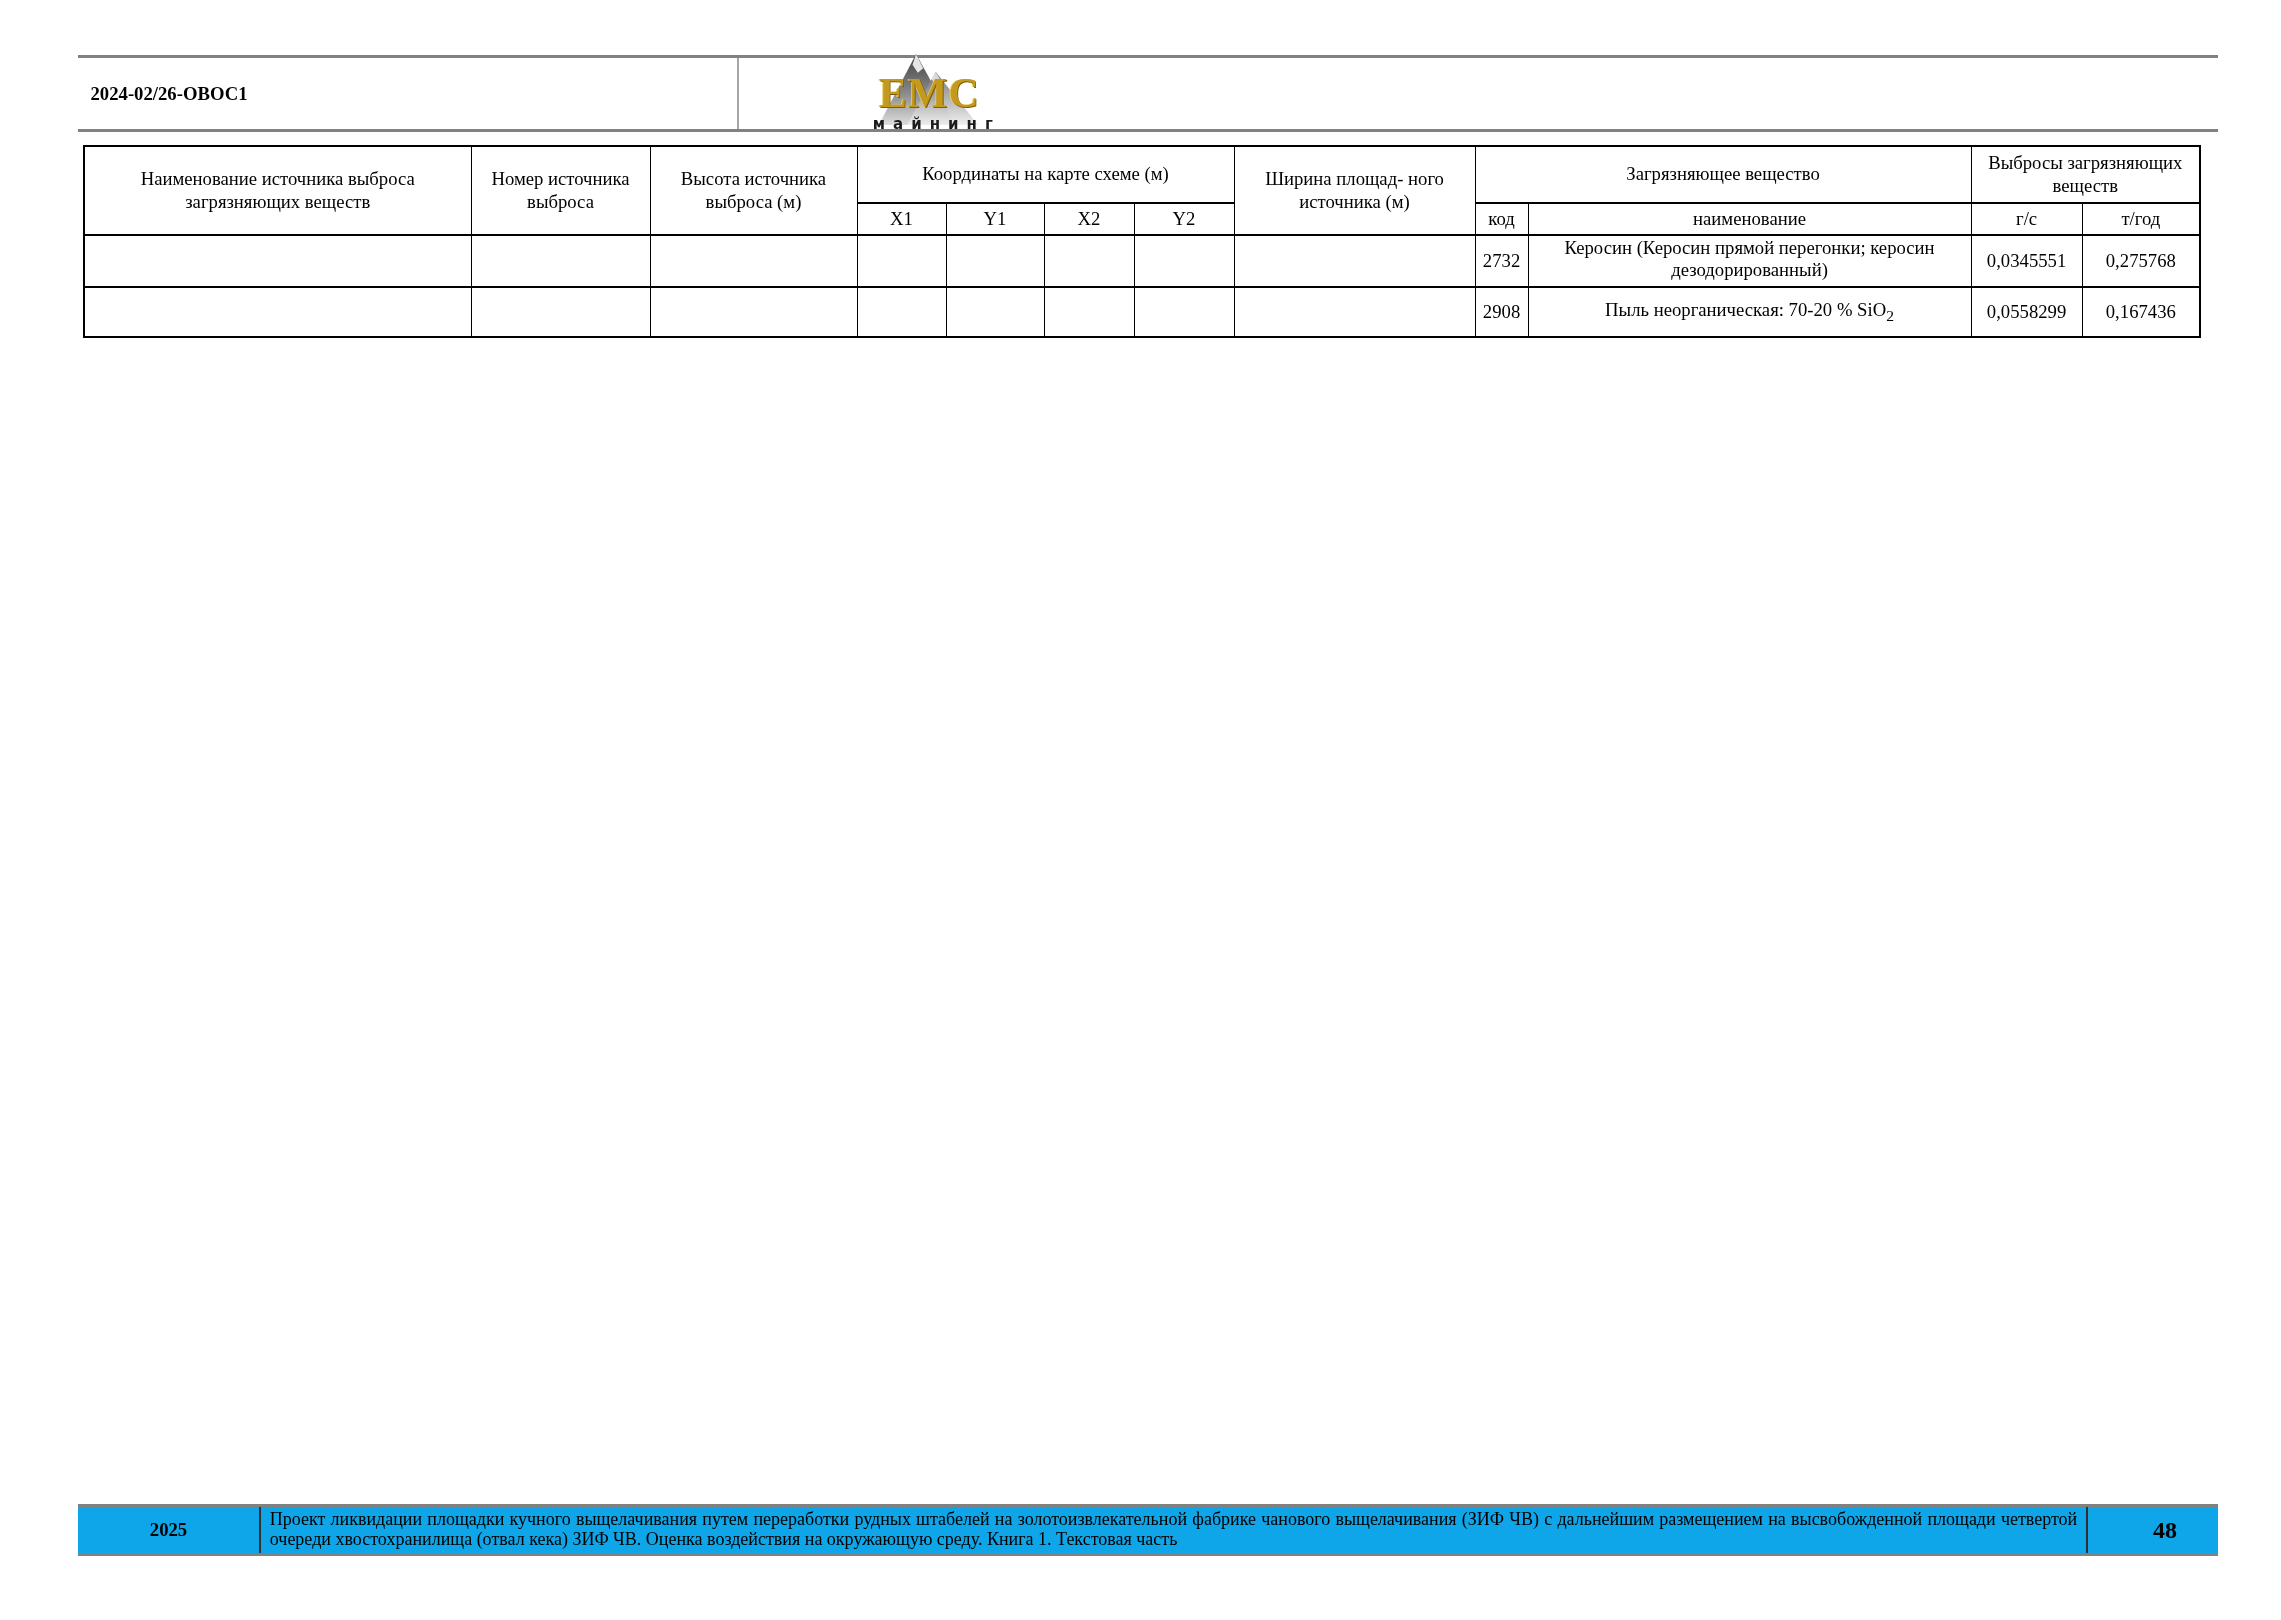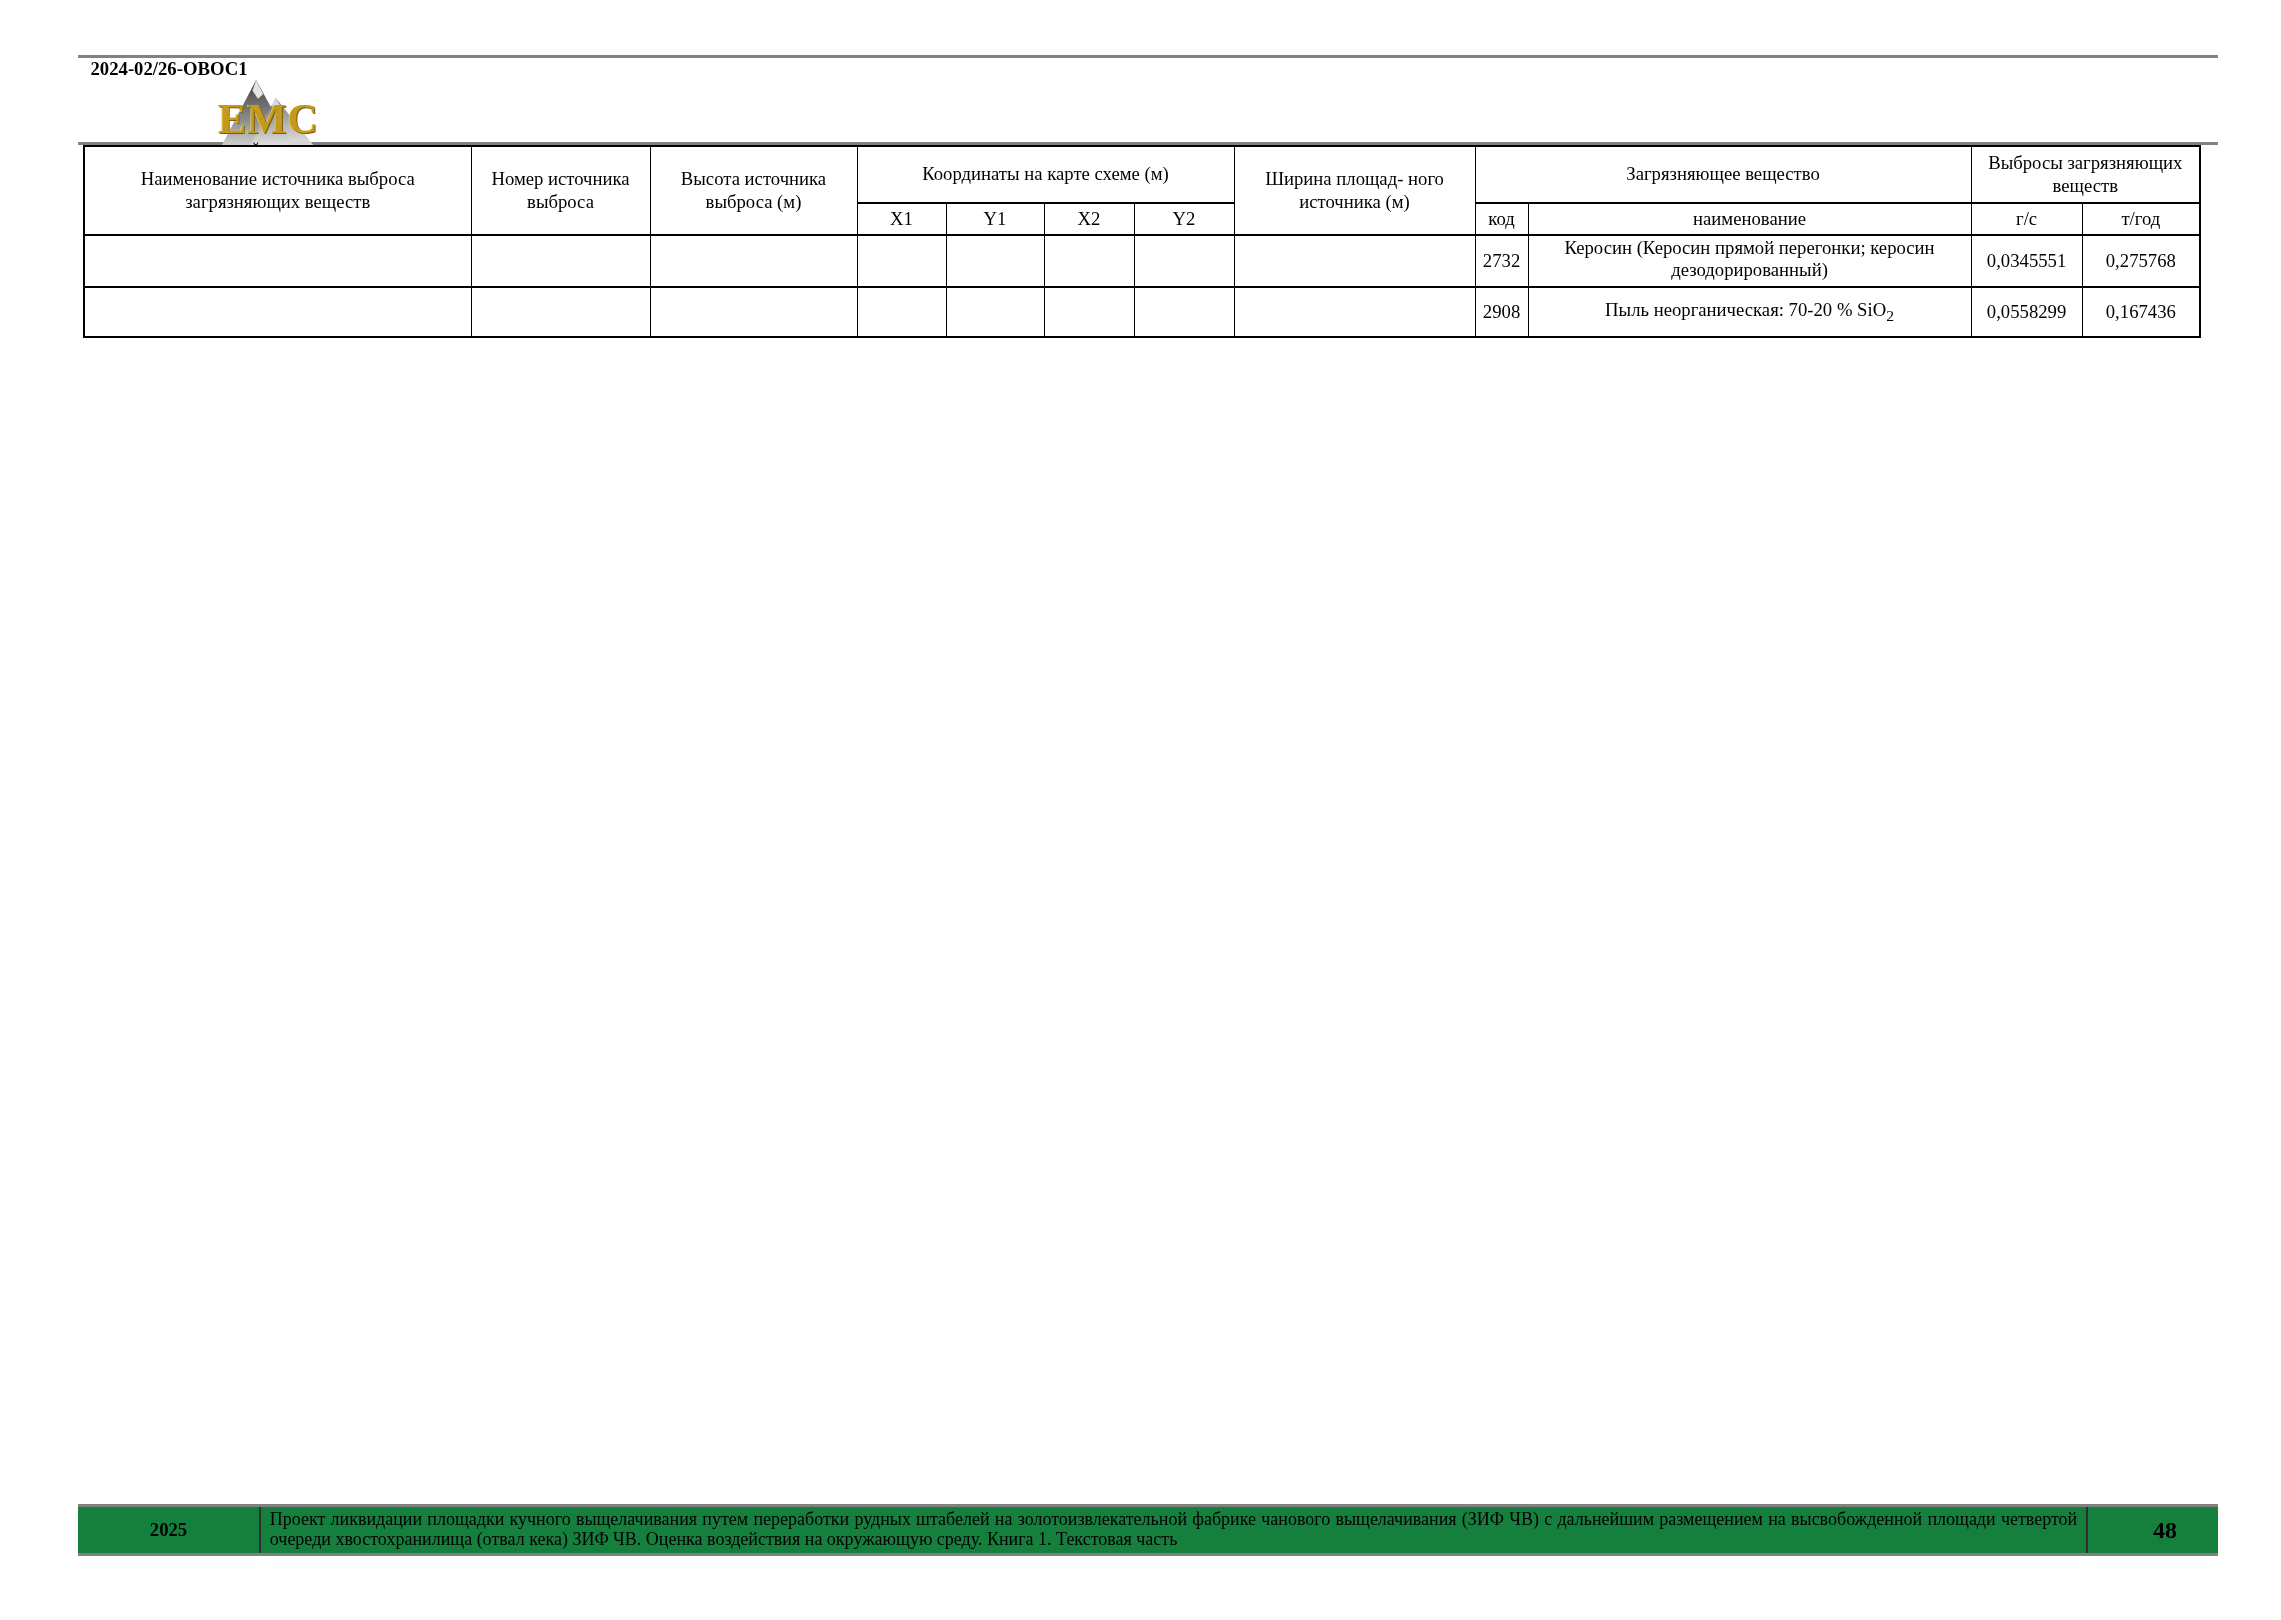--- a/index.html
+++ b/index.html
@@ -9,26 +9,25 @@
     width:2281px; height:1621px;
     background:#ffffff;
     font-family:"Liberation Serif", "DejaVu Serif", serif;
     color:#000;
     overflow:hidden;
   }
 
   
   .header-band {
     position:absolute; left:78px; top:55px;
-    width:2140px; height:90px;
+    width:2140px; height:77px;
     border-top:3.6px solid #818181;
     border-bottom:3.6px solid #818181;
     display:flex; align-items:stretch;
     background:#fff;
-    flex-direction:column;
   }
   .doc-cell {
     width:659px;
     display:flex; align-items:center;
     padding-left:12.5px;
     font-weight:bold; font-size:18.7px;
   }
   .header-divider { width:1.8px; background:#a6a6a6; }
   .logo-cell {
     width:381px;
@@ -90,21 +89,21 @@
   tr.drow1 { height:36px; }
   tr.drow2 { height:50px; }
 
   
   .footer-band {
     position:absolute; left:78px; top:1504px;
     width:2140px; height:52px;
     border-top:3.6px solid #818181;
     border-bottom:3.6px solid #818181;
     display:flex; align-items:stretch;
-    background:#15803d;
+    background:#0ea5e9;
   }
   .footer-year {
     width:181px; flex:none;
     display:flex; align-items:center; justify-content:center;
     font-weight:bold; font-size:18.7px;
   }
   .footer-divider { width:1.8px; background:#2f2f2f; flex:none; }
   .footer-desc {
     flex:1;
     display:flex; align-items:flex-start;

